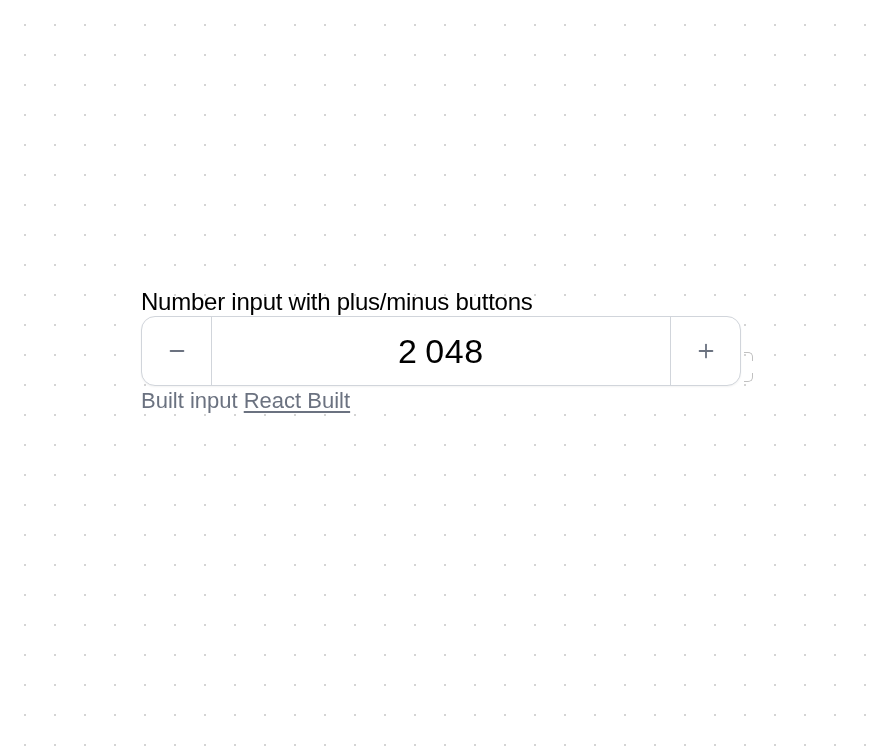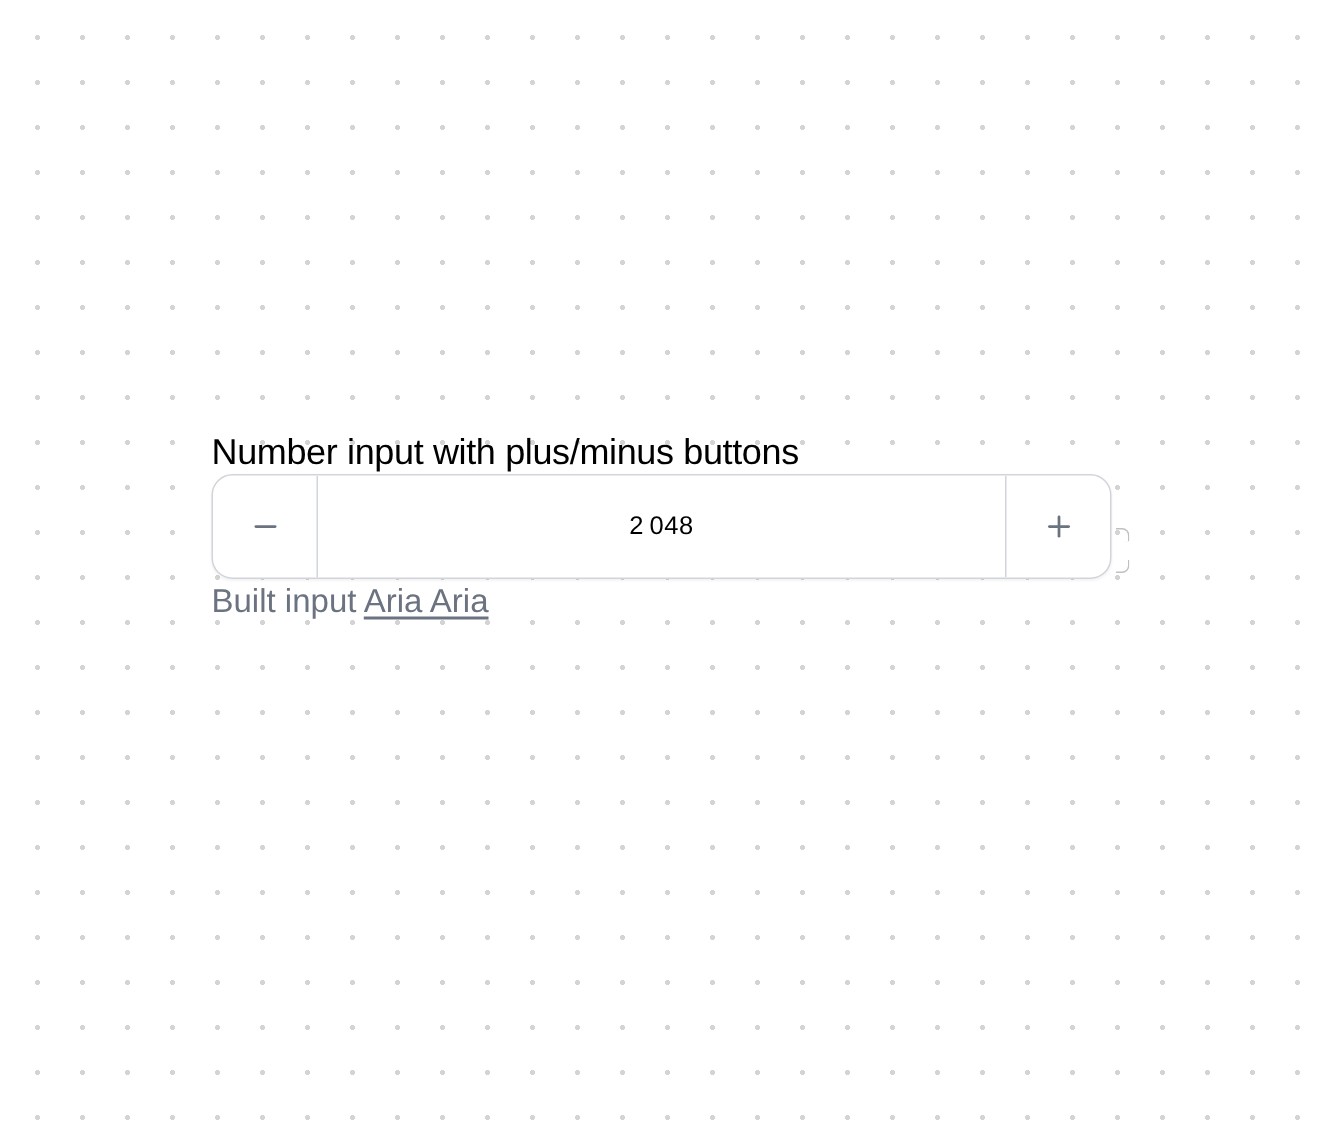--- a/index.html
+++ b/index.html
@@ -78,21 +78,21 @@
 
     .step-button.increment {
       border-left: 1px solid #d1d5db;
     }
 
     .number-input {
       flex: 1;
       border: none;
       outline: none;
       text-align: center;
-      font-size: 17px;
+      font-size: 34px;
       font-weight: 400;
       color: #000000;
       background: transparent;
       font-variant-numeric: tabular-nums;
       letter-spacing: 0.02em;
     }
 
     .footer {
       font-size: 22px;
       color: #6b7280;
@@ -155,17 +155,17 @@
 
     <button class="step-button increment" aria-label="Increase">
       <svg viewBox="0 0 24 24">
         <line x1="12" y1="5" x2="12" y2="19"></line>
         <line x1="5" y1="12" x2="19" y2="12"></line>
       </svg>
     </button>
   </div>
 
   <div class="footer">
-    <span>Built input </span><a href="#">Aria Aria</a>
+    <span>Built input </span><a href="#">React Built</a>
   </div>
 </div>
 
 <div class="right-handle"></div>
 
 </body></html>

